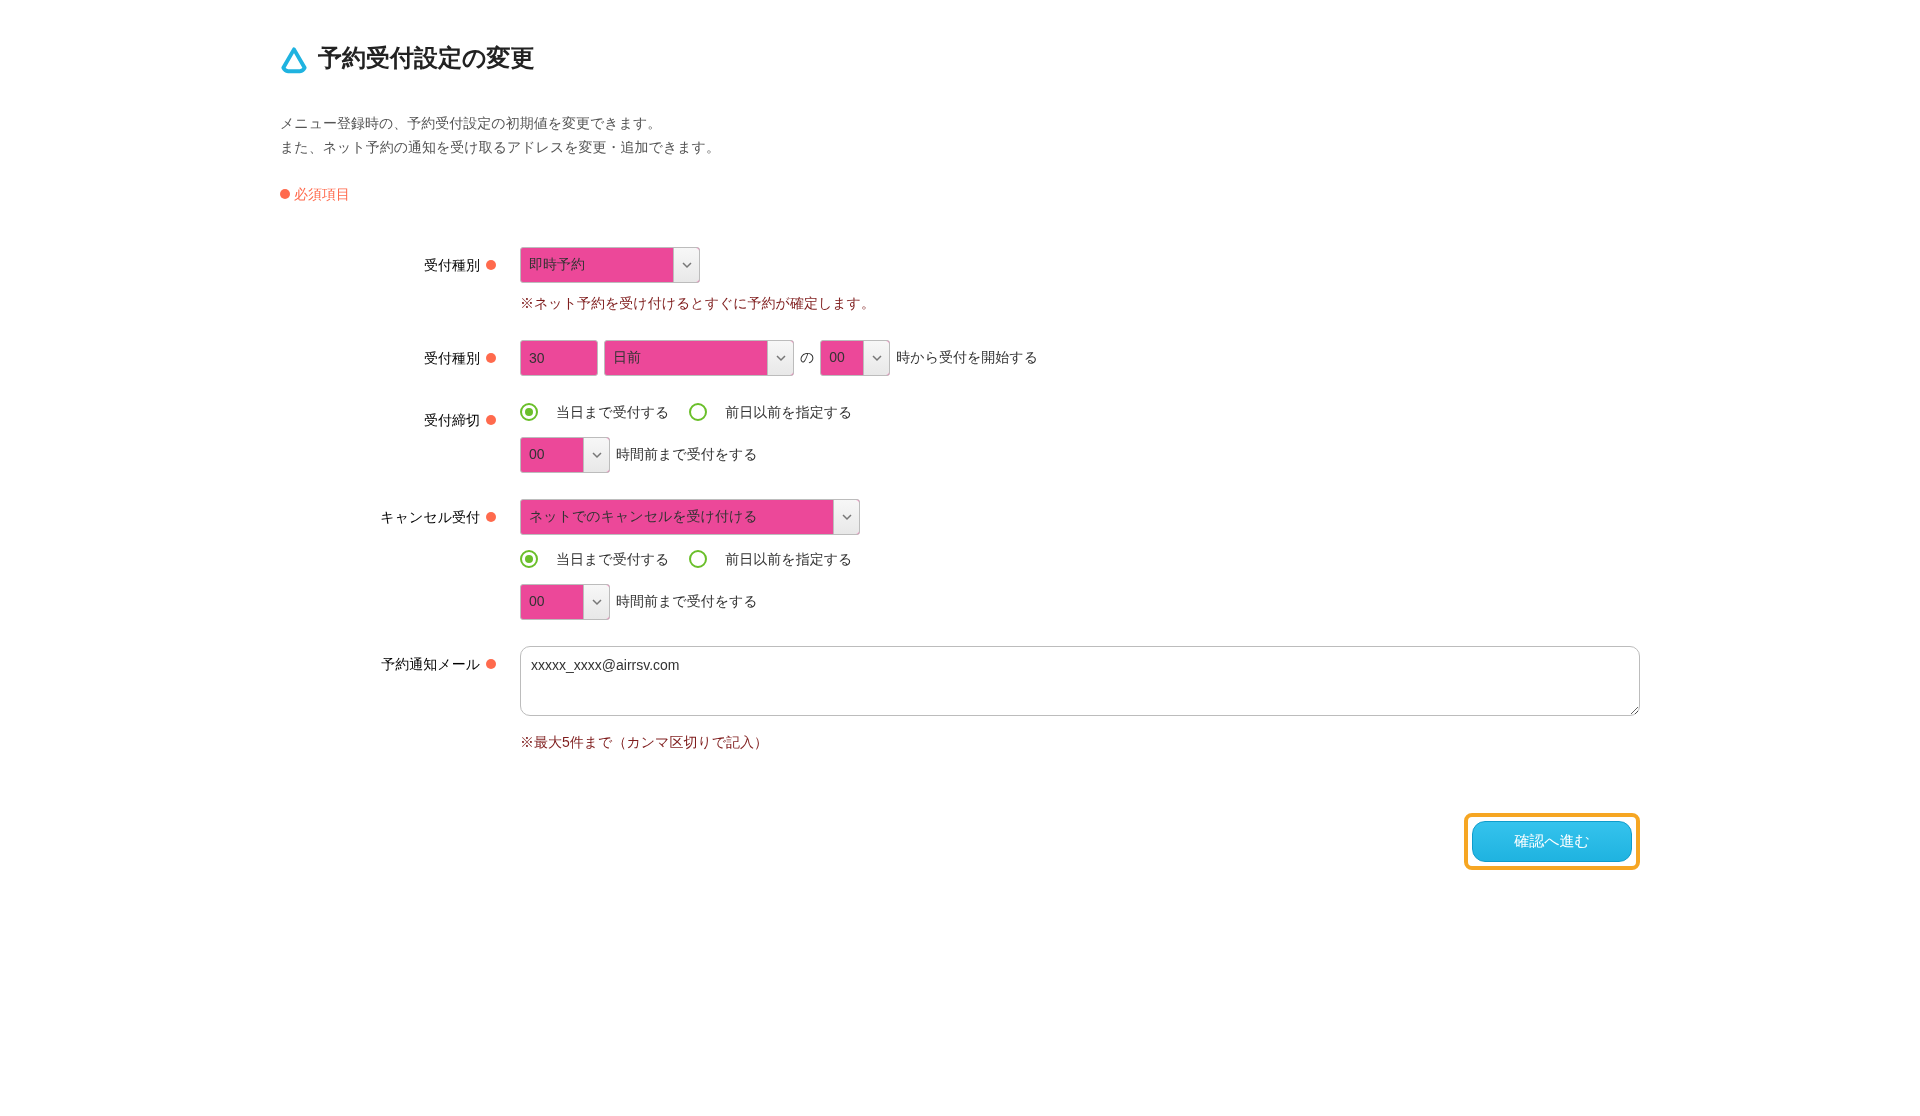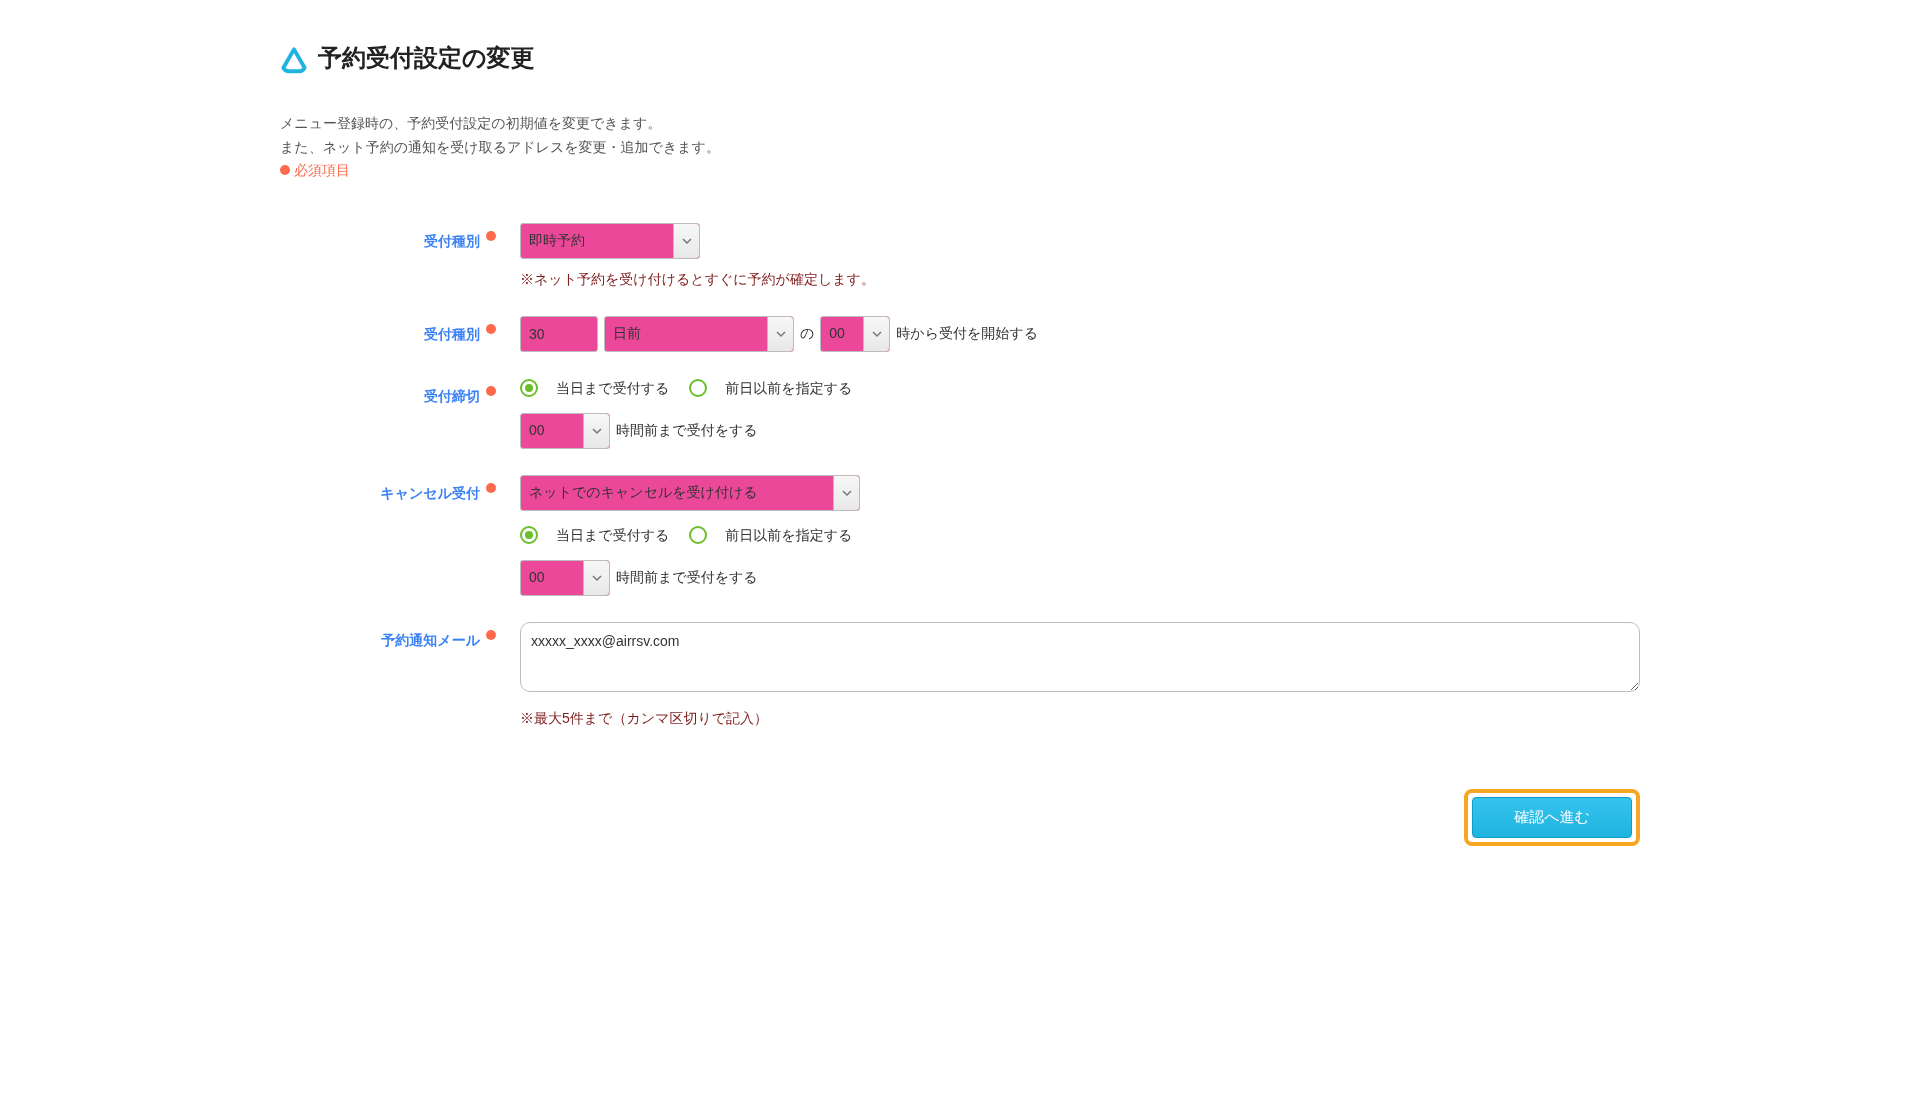--- a/index.html
+++ b/index.html
@@ -12,37 +12,37 @@
     line-height: 1.5;
   }
   .page { max-width: 1360px; margin: 0 auto; }
 
   .title-row { display: flex; align-items: center; gap: 10px; margin-bottom: 36px; }
   .title-row h1 { font-size: 24px; font-weight: 700; color: #222; }
   .logo-triangle {
     width: 28px; height: 28px; display: inline-block; position: relative; top: 2px;
   }
 
-  .desc { color: #555; font-size: 14px; line-height: 1.7; }
+  .desc { color: #555; font-size: 14px; line-height: 1.7; margin-bottom: 24px; }
 
   .required-legend { color: #ff6a4d; font-size: 14px; font-weight: 500; display: flex; align-items: center; gap: 4px; margin-bottom: 42px;}
   .dot { width: 10px; height: 10px; border-radius: 50%; background: #ff6a4d; display: inline-block; }
 
   .form { width: 100%; }
   .form-row { display: flex; align-items: flex-start; margin-bottom: 26px; }
   .label-col {
     width: 240px; min-width: 240px;
     text-align: right;
     padding-right: 24px;
     padding-top: 8px;
-    color: #3b82f6;
-    font-weight: 700;
+    color: #000000;
+    font-weight: 400;
     display: flex;
     justify-content: flex-end;
-    align-items: flex-start;
+    align-items: center;
     gap: 6px;
   }
   .field-col { flex: 1; }
   .field-line { display: flex; align-items: center; gap: 6px; flex-wrap: wrap; }
   .hint { color: #7f1d1d; font-size: 14px; margin-top: 10px; }
 
   .select, .input-text {
     height: 36px;
     border: 1px solid #bcbcbc;
     border-radius: 3px;
@@ -84,21 +84,21 @@
   .confirm-wrap {
     border: 4px solid #f6a623; border-radius: 8px; padding: 4px;
   }
   .confirm-btn {
     background: linear-gradient(#35c3ed, #1fb3e0);
     border: 1px solid #0e9ccc;
     color: #fff;
     font-size: 15px;
     font-weight: 500;
     padding: 10px 36px;
-    border-radius: 4px;
+    border-radius: 13px;
     cursor: pointer;
     min-width: 160px;
     text-align: center;
   }
 
   .static-text { color: #333; }
 </style>
 </head>
 <body>
 

